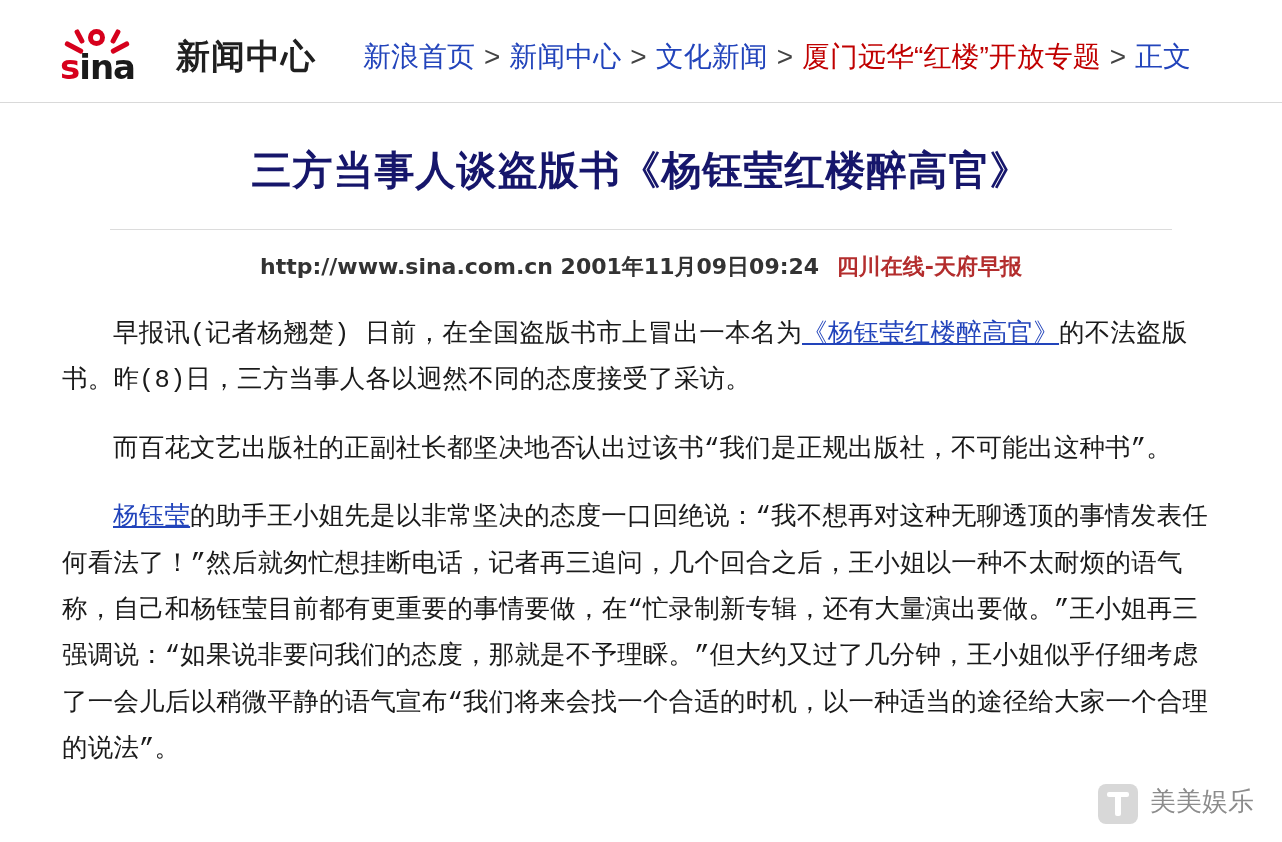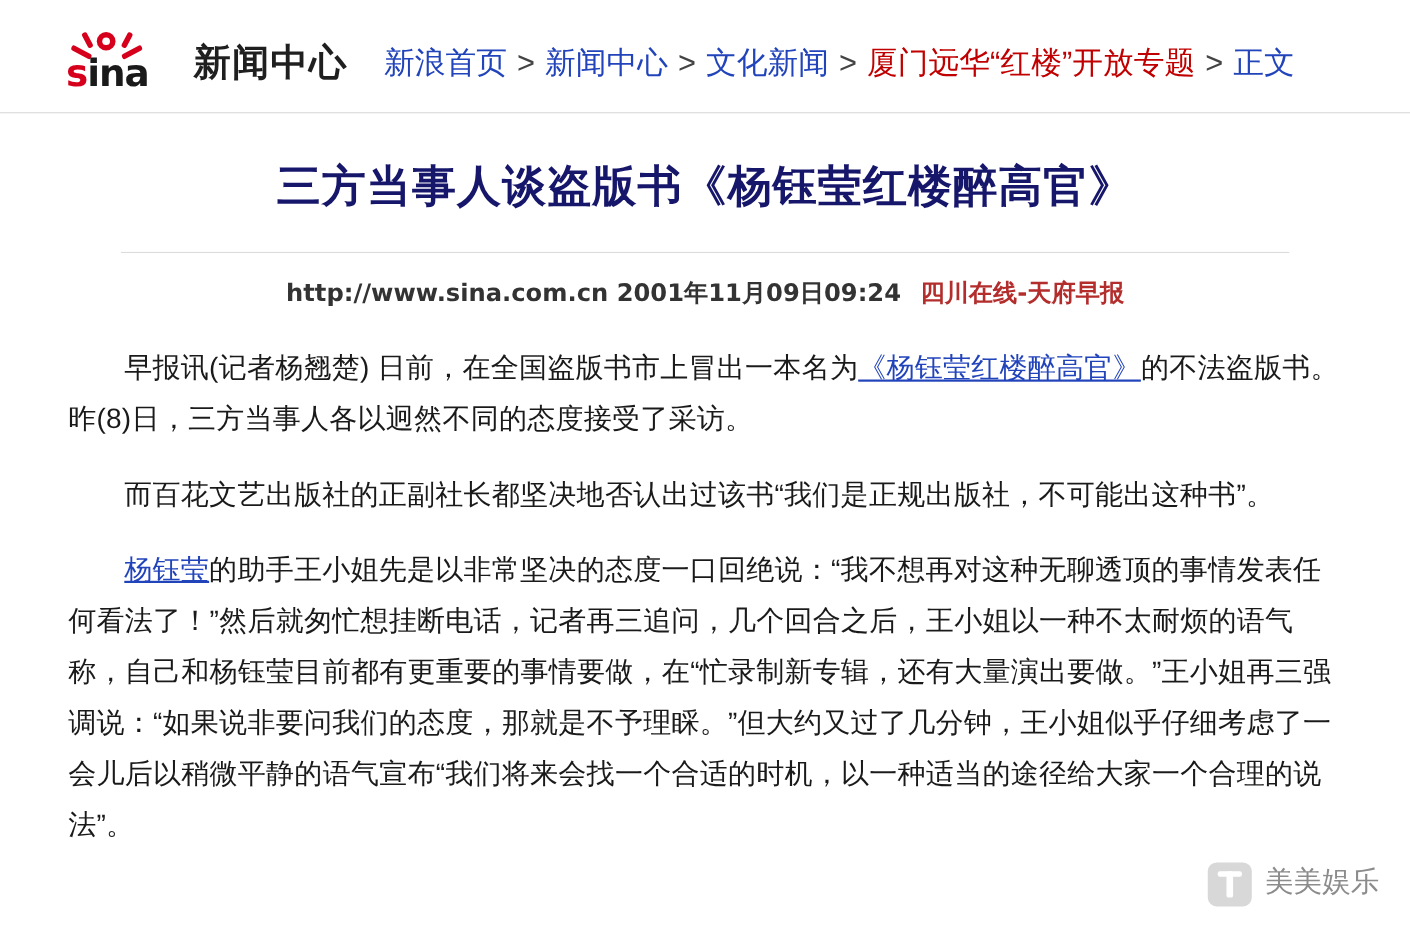--- a/index.html
+++ b/index.html
@@ -17,20 +17,21 @@
   }
 
   
   .header {
     display: flex;
     align-items: center;
     padding: 26px 0 14px 60px;
     border-bottom: 1px solid #d9d9d9;
     height: 62px;
     box-sizing: content-box;
+    gap: 14px;
   }
   .logo-block {
     display: flex;
     align-items: center;
     flex: 0 0 auto;
   }
   .sina-logo {
     position: relative;
     width: 108px;
     height: 56px;
@@ -135,21 +136,21 @@
   .meta .source {
     color: #b32d2d;
     margin-left: 10px;
   }
 
   .body-text {
     margin-top: 30px;
     font-size: 25.5px;
     line-height: 1.82;
     color: #1a1a1a;
-    font-family: Liberation Sans, sans-serif;
+    font-family: Liberation Mono, monospace;
     letter-spacing: 0.2px;
   }
   .body-text p {
     margin: 0 0 22px 0;
     text-indent: 2em;
   }
   .body-text a {
     color: #2244bb;
     text-decoration: underline;
   }

